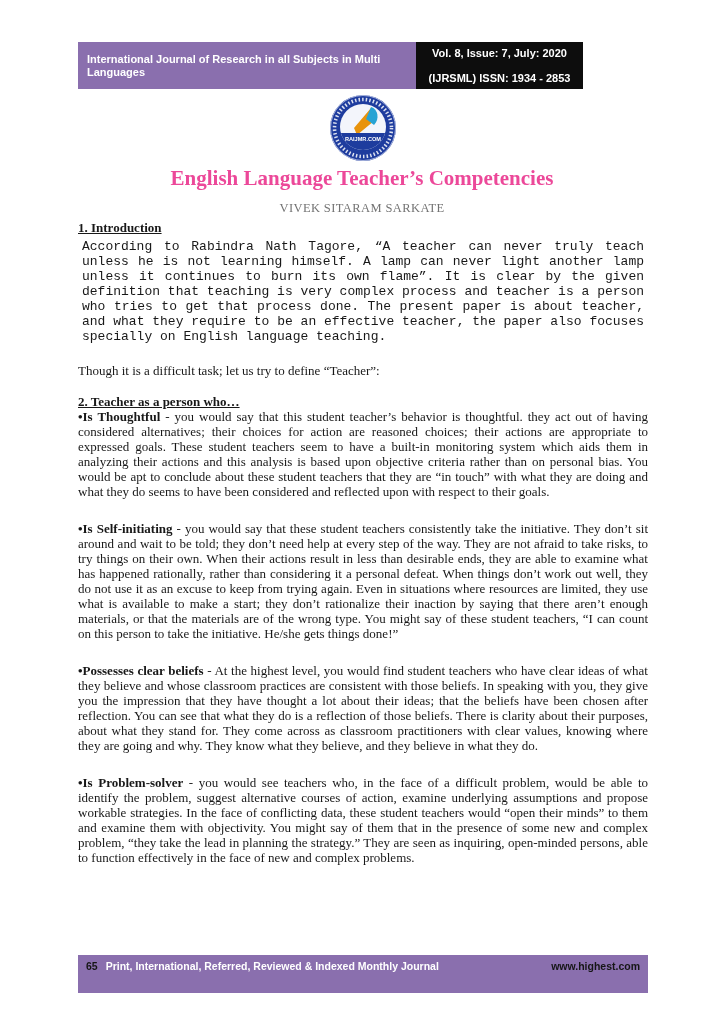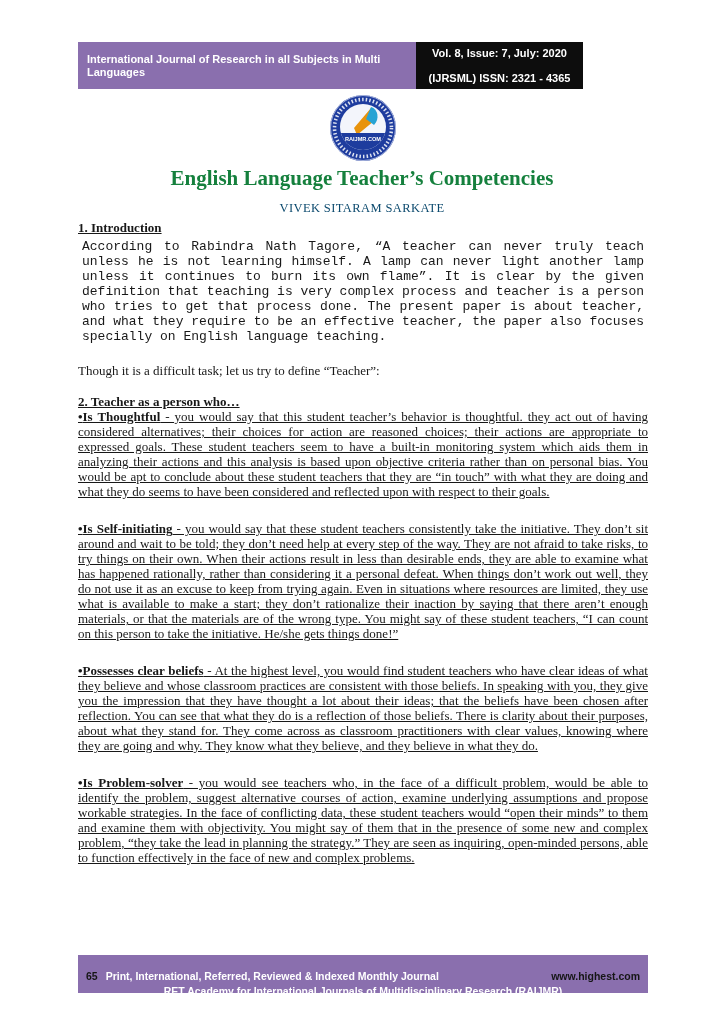--- a/index.html
+++ b/index.html
@@ -47,78 +47,78 @@
     position: absolute; left: 328px; top: 93px;
     width: 70px; height: 70px;
   }
   
   .paper-title {
     position: absolute; left: 0; top: 166px;
     width: 100%;
     text-align: center;
     font-size: 21px;
     font-weight: bold;
-    color: #15803d;
+    color: #ec4899;
   }
   .paper-author {
     position: absolute; left: 0; top: 201px;
     width: 100%;
     text-align: center;
     font-size: 12.5px;
     letter-spacing: 0.4px;
-    color: #0c4a6e;
+    color: #737373;
   }
   
   .content {
     position: absolute; left: 78px; top: 220px;
     width: 570px;
     font-size: 13px;
     line-height: 15px;
     text-align: justify;
     color: #181818;
   }
   .sec-heading {
     font-weight: bold;
     margin: 0;
     text-decoration: underline;
   }
   .para { margin: 0 0 16px 0; }
   .para.tight { margin: 4px; font-family: Liberation Mono, monospace; }
-  .bullet { margin: 0 0 22px 0; text-decoration: underline; }
+  .bullet { margin: 0 0 22px 0; }
   .bullet:last-child { margin-bottom: 8px; }
   .b { font-weight: bold; }
   .spacer-line { height: 15px; }
   
   .footer {
     position: absolute; left: 78px; top: 955px;
     width: 570px; height: 38px;
     background: #8a6fae;
     font-family: "Liberation Sans", sans-serif;
     font-weight: bold;
     font-size: 10.5px;
     color: #ffffff;
     padding: 5px 8px 4px 8px;
   }
   .footer-line1 { display: flex; align-items: baseline; gap: 8px; line-height: 13px; }
-  .footer-pagenum { color: #161616; margin-top: 10px; }
+  .footer-pagenum { color: #161616; }
   .footer-website { margin-left: auto; color: #161616; }
   .footer-line2 { text-align: center; margin-top: 2px; line-height: 13px; }
 </style>
 </head>
 <body>
 
 <div class="page">
 
   <div class="header">
     <div class="header-left">
       <div>International Journal of Research in all Subjects in Multi Languages</div>
     </div>
     <div class="header-right">
       <div>Vol. 8, Issue: 7, July: 2020</div>
-      <div>(IJRSML) ISSN: 2321 - 4365</div>
+      <div>(IJRSML) ISSN: 1934 - 2853</div>
     </div>
   </div>
 
   <div class="logo-wrap">
     <svg width="70" height="70" viewBox="0 0 70 70">
       <defs>
         <clipPath id="innerClip">
             <circle cx="35" cy="34" r="23"></circle>
           </clipPath>
       </defs>
@@ -153,16 +153,15 @@
 
     <p class="bullet"><span class="b">•</span><span class="b">Is Problem-solver</span><span> - you would see teachers who, in the face of a difficult problem, would be able to identify the problem, suggest alternative courses of action, examine underlying assumptions and propose workable strategies. In the face of conflicting data, these student teachers would “open their minds” to them and examine them with objectivity. You might say of them that in the presence of some new and complex problem, “they take the lead in planning the strategy.” They are seen as inquiring, open-minded persons, able to function effectively in the face of new and complex problems.</span></p>
   </div>
 
   <div class="footer">
     <div class="footer-line1">
       <span class="footer-pagenum">65</span>
       <span>Print, International, Referred, Reviewed &amp; Indexed Monthly Journal</span>
       <span class="footer-website">www.highest.com</span>
     </div>
-    <div class="footer-line2">RET Academy for International Journals of Multidisciplinary Research (RAIJMR)</div>
   </div>
 
 </div>
 
 </body></html>

